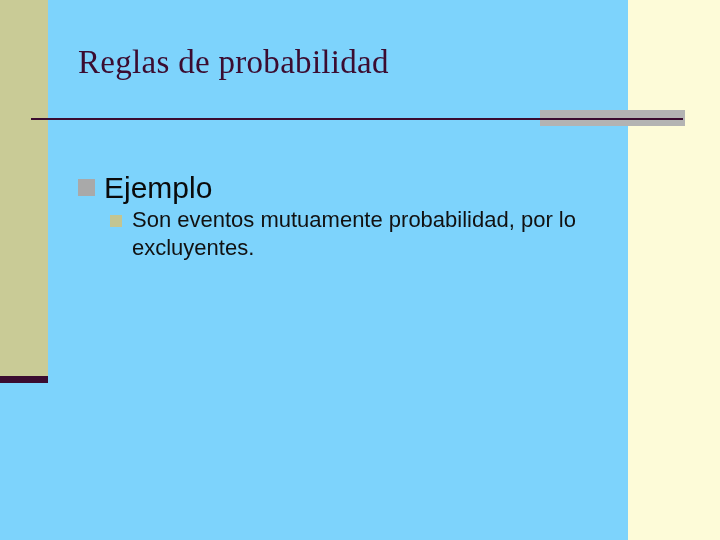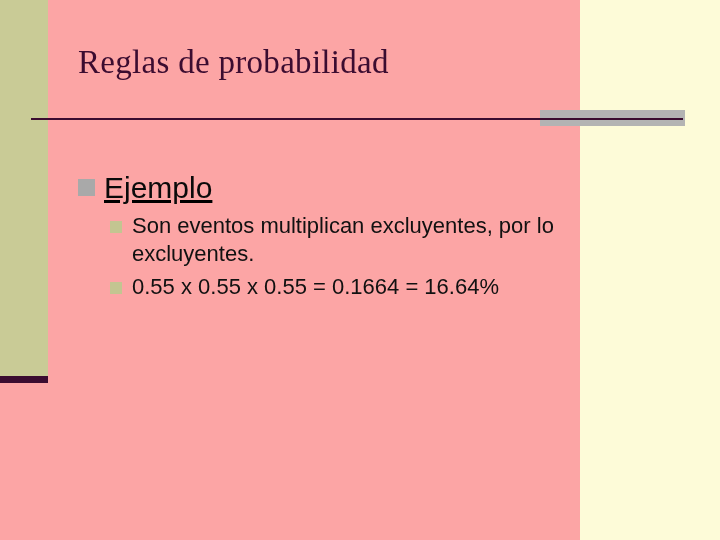--- a/index.html
+++ b/index.html
@@ -8,23 +8,23 @@
   }
   body {
     width: 720px;
     height: 540px;
     background: #fdfbd8;
     font-family: "Liberation Sans", sans-serif;
     overflow: hidden;
   }
   #slide {
     position: relative;
-    width: 580px;
+    width: 628px;
     height: 540px;
-    background: #fca5a5;
+    background: #7dd3fc;
   }
 
   
   #side-bar {
     position: absolute;
     left: 0;
     top: 0;
     width: 48px;
     height: 376px;
     background: #c9cb96;
@@ -80,22 +80,20 @@
     width: 610px;
   }
 
   .bullet-row {
     display: flex;
     align-items: flex-start;
   }
 
   
   .lvl1 {
-    margin-bottom: 6px;
-    text-decoration: underline;
   }
   .lvl1 .marker {
     width: 17px;
     height: 17px;
     background: #a9a9a9;
     flex: 0 0 auto;
     margin-top: 9px;
     margin-right: 9px;
   }
   .lvl1 .text {
@@ -147,27 +145,21 @@
     <div class="bullet-row lvl1">
       <span class="marker"></span>
       <span class="text">Ejemplo</span>
     </div>
 
     <div class="lvl2-group">
 
       <div class="bullet-row lvl2">
         <span class="marker"></span>
         <span class="text">
-          <span class="ln">Son eventos multiplican excluyentes, por lo</span>
+          <span class="ln">Son eventos mutuamente probabilidad, por lo</span>
           <span class="ln">excluyentes.</span>
         </span>
       </div>
 
-      <div class="bullet-row lvl2">
-        <span class="marker"></span>
-        <span class="text">
-          <span class="ln">0.55 x 0.55 x 0.55 = 0.1664 = 16.64%</span>
-        </span>
-      </div>
 
     </div>
   </div>
 </div>
 
 </body></html>

